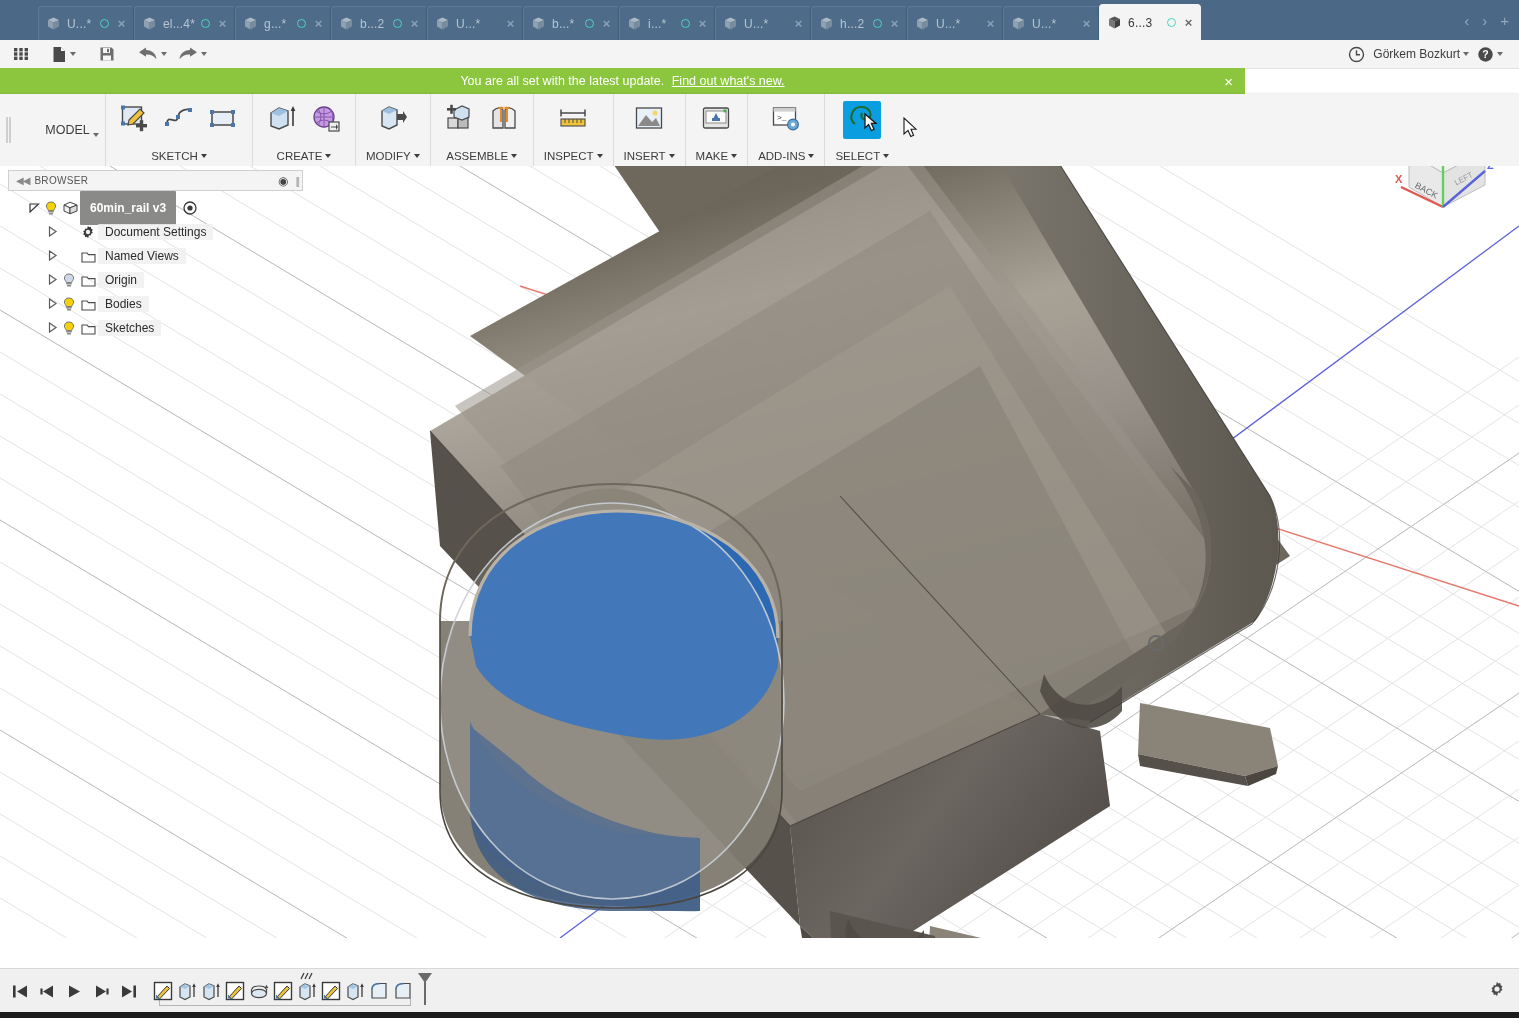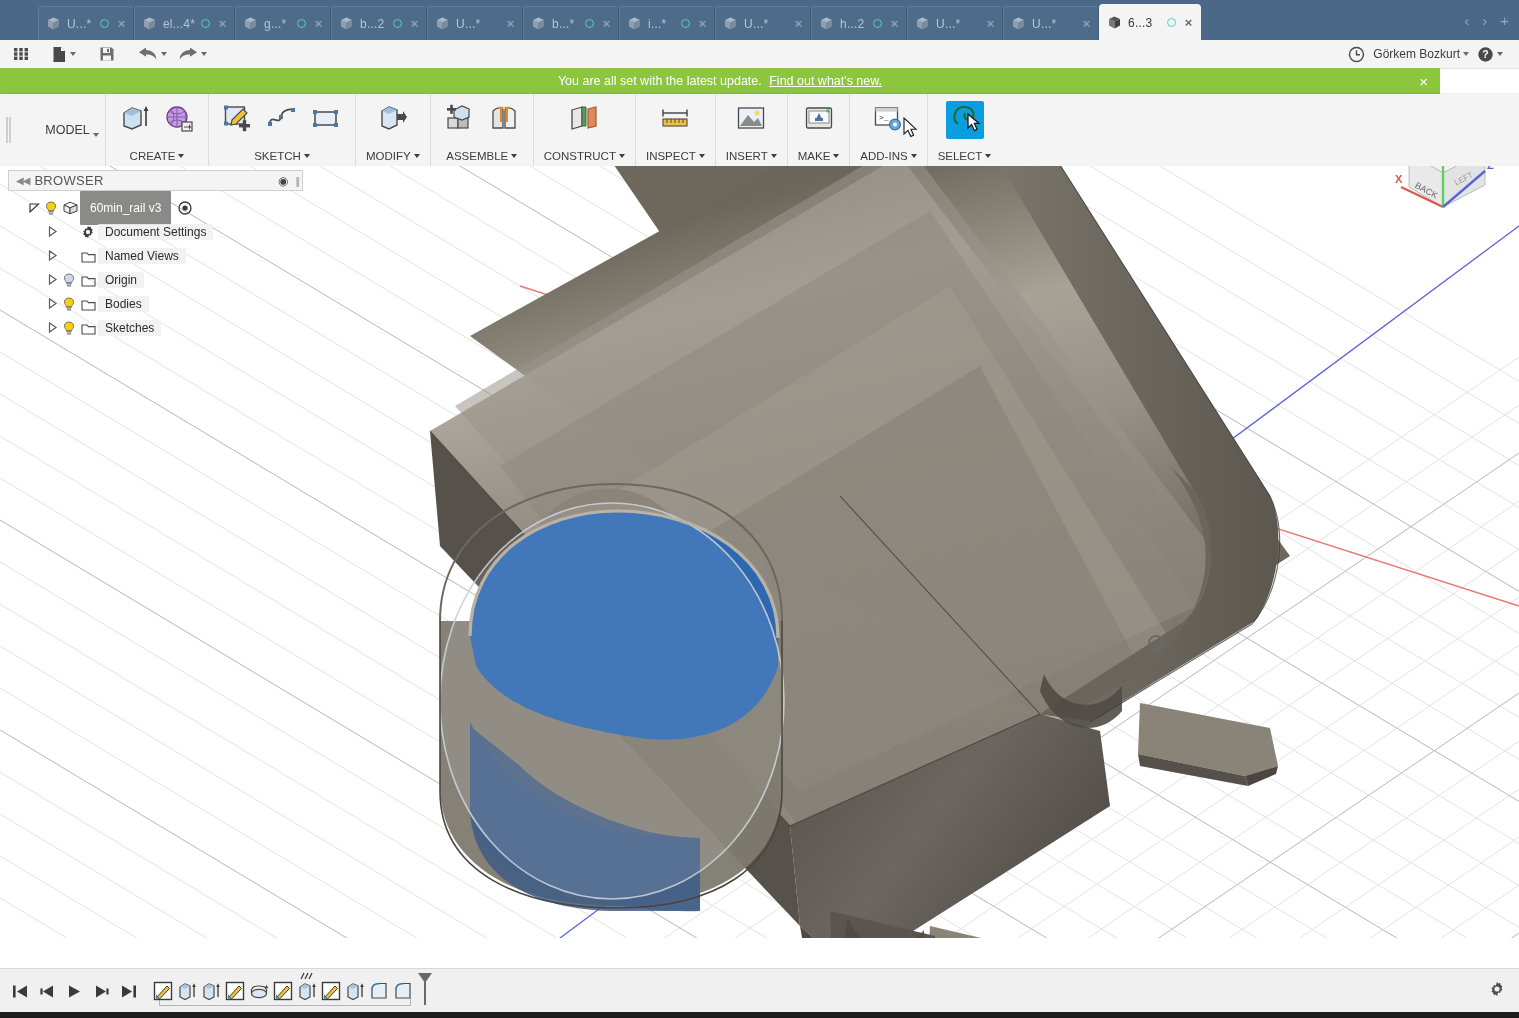--- a/index.html
+++ b/index.html
@@ -76,21 +76,21 @@
     width:0;height:0;border-left:3.5px solid transparent;border-right:3.5px solid transparent;
     border-top:4px solid #6a6a6a;margin-left:3px;
   }
   .qat-right{
     margin-left:auto;display:flex;align-items:center;gap:4px;padding-right:12px;
   }
   .username{font-size:12px;color:#3c3c3c;display:flex;align-items:center;}
 
   
   .notify{
-    position:absolute;left:0;top:68px;width:1440px;height:26px;
+    position:absolute;left:0;top:68px;width:1245px;height:26px;
     background:#8cc63e;display:flex;align-items:center;justify-content:center;
   }
   .notify-txt{font-size:12.5px;color:#ffffff;}
   .notify-link{color:#ffffff;text-decoration:underline;margin-left:4px;}
   .notify-x{
     position:absolute;right:12px;top:50%;transform:translateY(-50%);
     color:#ffffff;font-size:15px;line-height:1;cursor:pointer;font-weight:500;
   }
 
   
@@ -133,35 +133,35 @@
   
   .browser{
     position:absolute;left:8px;top:170px;width:295px;
     z-index:20;
   }
   .panel-head{
     height:21px;background:#f4f4f4;border:1px solid #cfcfcf;
     display:flex;align-items:center;padding:0 4px;box-sizing:border-box;
   }
   .panel-collapse{color:#8a8a8a;font-size:10px;letter-spacing:-1px;padding:0 5px 0 3px;cursor:pointer;}
-  .panel-title{font-size:13px;color:#555;letter-spacing:.3px;flex:1 1 auto;}
+  .panel-title{font-size:10px;color:#555;letter-spacing:.3px;flex:1 1 auto;}
   .panel-icon{color:#444;font-size:12px;cursor:pointer;padding-right:2px;}
   .panel-grip{color:#aaa;font-size:11px;padding-left:5px;letter-spacing:-2px;}
   .tree{padding:5px 0 0 18px;}
   .tnode{display:flex;align-items:center;height:24px;font-size:12px;color:#2b2b2b;}
   .tarrow{
     width:16px;text-align:center;color:#5a5a5a;font-size:9px;flex:0 0 auto;cursor:pointer;
   }
   .tarrow.expanded{color:#3a3a3a;}
   .tbulb{width:18px;flex:0 0 auto;display:flex;justify-content:center;cursor:pointer;}
   .tfolder{width:20px;flex:0 0 auto;display:flex;justify-content:center;}
   .tname{
     background:rgba(240,240,240,.88);padding:1px 7px;border-radius:1px;white-space:nowrap;
   }
-  .tname.root{background:#8a8a88;color:#ffffff;font-weight:normal;padding:10px 10px;}
+  .tname.root{background:#8a8a88;color:#ffffff;font-weight:bold;padding:10px 10px;}
   .troot-eye{margin-left:7px;display:flex;align-items:center;cursor:pointer;}
 
   
   .timeline{
     position:absolute;left:0;top:968px;width:1519px;height:44px;
     background:#f0f0f0;border-top:1px solid #d8d8d8;
     display:flex;align-items:center;
   }
   .tl-playback{display:flex;align-items:center;gap:2px;padding-left:8px;}
   .tl-pbtn{width:25px;height:26px;display:flex;align-items:center;justify-content:center;cursor:pointer;}
@@ -401,20 +401,55 @@
     <div class="ws-group">
       <div class="grip"></div>
       <div class="ws-label">
         <span>MODEL</span>
         <span class="caret"></span>
       </div>
     </div>
     <div id="ribbon-host" style="display:flex;align-items:stretch;">
         <div class="rgroup">
           <div class="ricons">
+            <div class="rbtn" title="Create Sketch">
+              <span><svg width="30" height="30" viewBox="0 0 30 30">
+                  <rect x="2.5" y="3" width="19" height="17" fill="#dfe9f4" stroke="#4a4a4a" stroke-width="1.4"></rect>
+                  <rect x="1" y="1.5" width="4" height="4" fill="#4a76a8"></rect>
+                  <rect x="1" y="17.5" width="4" height="4" fill="#4a76a8"></rect>
+                  <path d="M9 16 L20 5 L24 9 L13 20 L8 21 Z" fill="#f0c13b" stroke="#4a4a4a" stroke-width="1.2"></path>
+                  <rect x="16" y="20" width="11" height="3.4" fill="#4a4a4a"></rect>
+                  <rect x="19.8" y="16.2" width="3.4" height="11" fill="#4a4a4a"></rect>
+                </svg></span>
+            </div>
+            <div class="rbtn" title="Spline">
+              <span><svg width="30" height="30" viewBox="0 0 30 30">
+                  <path d="M3 20 C3 9 13 22 14 13 C15 5 24 5 26 6" fill="none" stroke="#4a4a4a" stroke-width="1.7"></path>
+                  <rect x="1" y="18" width="4" height="4" fill="#4a76a8"></rect>
+                  <rect x="12" y="11" width="4" height="4" fill="#4a76a8"></rect>
+                  <rect x="24" y="4" width="4" height="4" fill="#4a76a8"></rect>
+                </svg></span>
+            </div>
+            <div class="rbtn" title="Rectangle">
+              <span><svg width="30" height="30" viewBox="0 0 30 30">
+                  <rect x="4" y="8" width="21" height="13" fill="#e8eef5" stroke="#4a4a4a" stroke-width="1.5"></rect>
+                  <rect x="2" y="6" width="4" height="4" fill="#4a76a8"></rect>
+                  <rect x="23" y="6" width="4" height="4" fill="#4a76a8"></rect>
+                  <rect x="2" y="19" width="4" height="4" fill="#4a76a8"></rect>
+                  <rect x="23" y="19" width="4" height="4" fill="#4a76a8"></rect>
+                </svg></span>
+            </div>
+          </div>
+          <div class="rtitle">
+            <span>SKETCH</span>
+            <span class="caret"></span>
+          </div>
+        </div>
+        <div class="rgroup">
+          <div class="ricons">
             <div class="rbtn" title="Extrude">
               <span><svg width="30" height="30" viewBox="0 0 30 30">
                   <polygon points="4,9 12,4 21,7 21,21 12,25 4,22" fill="#cfe0f0" stroke="#4a4a4a" stroke-width="1.4"></polygon>
                   <polygon points="4,9 12,4 21,7 12,12" fill="#9dc0e0"></polygon>
                   <line x1="26" y1="22" x2="26" y2="5" stroke="#3a3a3a" stroke-width="1.6"></line>
                   <polygon points="26,2 23.6,7 28.4,7" fill="#3a3a3a"></polygon>
                 </svg></span>
             </div>
             <div class="rbtn" title="Create Form">
               <span><svg width="30" height="30" viewBox="0 0 30 30">
@@ -427,55 +462,20 @@
                 </svg></span>
             </div>
           </div>
           <div class="rtitle">
             <span>CREATE</span>
             <span class="caret"></span>
           </div>
         </div>
         <div class="rgroup">
           <div class="ricons">
-            <div class="rbtn" title="Create Sketch">
-              <span><svg width="30" height="30" viewBox="0 0 30 30">
-                  <rect x="2.5" y="3" width="19" height="17" fill="#dfe9f4" stroke="#4a4a4a" stroke-width="1.4"></rect>
-                  <rect x="1" y="1.5" width="4" height="4" fill="#4a76a8"></rect>
-                  <rect x="1" y="17.5" width="4" height="4" fill="#4a76a8"></rect>
-                  <path d="M9 16 L20 5 L24 9 L13 20 L8 21 Z" fill="#f0c13b" stroke="#4a4a4a" stroke-width="1.2"></path>
-                  <rect x="16" y="20" width="11" height="3.4" fill="#4a4a4a"></rect>
-                  <rect x="19.8" y="16.2" width="3.4" height="11" fill="#4a4a4a"></rect>
-                </svg></span>
-            </div>
-            <div class="rbtn" title="Spline">
-              <span><svg width="30" height="30" viewBox="0 0 30 30">
-                  <path d="M3 20 C3 9 13 22 14 13 C15 5 24 5 26 6" fill="none" stroke="#4a4a4a" stroke-width="1.7"></path>
-                  <rect x="1" y="18" width="4" height="4" fill="#4a76a8"></rect>
-                  <rect x="12" y="11" width="4" height="4" fill="#4a76a8"></rect>
-                  <rect x="24" y="4" width="4" height="4" fill="#4a76a8"></rect>
-                </svg></span>
-            </div>
-            <div class="rbtn" title="Rectangle">
-              <span><svg width="30" height="30" viewBox="0 0 30 30">
-                  <rect x="4" y="8" width="21" height="13" fill="#e8eef5" stroke="#4a4a4a" stroke-width="1.5"></rect>
-                  <rect x="2" y="6" width="4" height="4" fill="#4a76a8"></rect>
-                  <rect x="23" y="6" width="4" height="4" fill="#4a76a8"></rect>
-                  <rect x="2" y="19" width="4" height="4" fill="#4a76a8"></rect>
-                  <rect x="23" y="19" width="4" height="4" fill="#4a76a8"></rect>
-                </svg></span>
-            </div>
-          </div>
-          <div class="rtitle">
-            <span>SKETCH</span>
-            <span class="caret"></span>
-          </div>
-        </div>
-        <div class="rgroup">
-          <div class="ricons">
             <div class="rbtn" title="Press Pull">
               <span><svg width="30" height="30" viewBox="0 0 30 30">
                   <polygon points="4,7 11,3 19,6 19,21 11,25 4,22" fill="#d8e6f4" stroke="#4a4a4a" stroke-width="1.4"></polygon>
                   <polygon points="4,7 11,3 19,6 11,10" fill="#9dc0e0"></polygon>
                   <polygon points="19,10 25,10 25,7 29,13 25,19 25,16 19,16" fill="#4a4a4a"></polygon>
                 </svg></span>
             </div>
           </div>
           <div class="rtitle">
             <span>MODIFY</span>
@@ -499,35 +499,20 @@
                   <path d="M26 24 L26 7 C22 3 18 3 16 6 L16 24 Z" fill="#f0f0f0" stroke="#4a4a4a" stroke-width="1.3"></path>
                   <rect x="11" y="5" width="2" height="13" fill="#e08a2e"></rect>
                   <rect x="17" y="5" width="2" height="13" fill="#e08a2e"></rect>
                   <rect x="9.5" y="2.8" width="5" height="2.2" fill="#e08a2e"></rect>
                   <rect x="15.5" y="2.8" width="5" height="2.2" fill="#e08a2e"></rect>
                 </svg></span>
             </div>
           </div>
           <div class="rtitle">
             <span>ASSEMBLE</span>
-            <span class="caret"></span>
-          </div>
-        </div>
-        <div class="rgroup">
-          <div class="ricons">
-            <div class="rbtn" title="Offset Plane">
-              <span><svg width="30" height="30" viewBox="0 0 30 30">
-                  <polygon points="3,6 13,3 13,22 3,25" fill="#e8e8e8" stroke="#4a4a4a" stroke-width="1.3"></polygon>
-                  <polygon points="13,3 17,3 17,22 13,22" fill="#5a9a5a" stroke="#3a6a3a" stroke-width="1"></polygon>
-                  <polygon points="19,5 27,3 27,22 19,24" fill="#e08a5a" stroke="#a05a30" stroke-width="1.2"></polygon>
-                </svg></span>
-            </div>
-          </div>
-          <div class="rtitle">
-            <span>CONSTRUCT</span>
             <span class="caret"></span>
           </div>
         </div>
         <div class="rgroup">
           <div class="ricons">
             <div class="rbtn" title="Measure">
               <span><svg width="30" height="30" viewBox="0 0 30 30">
                   <line x1="3" y1="9" x2="27" y2="9" stroke="#4a4a4a" stroke-width="1.5"></line>
                   <line x1="3" y1="5.5" x2="3" y2="12.5" stroke="#4a4a4a" stroke-width="1.5"></line>
                   <line x1="27" y1="5.5" x2="27" y2="12.5" stroke="#4a4a4a" stroke-width="1.5"></line>

